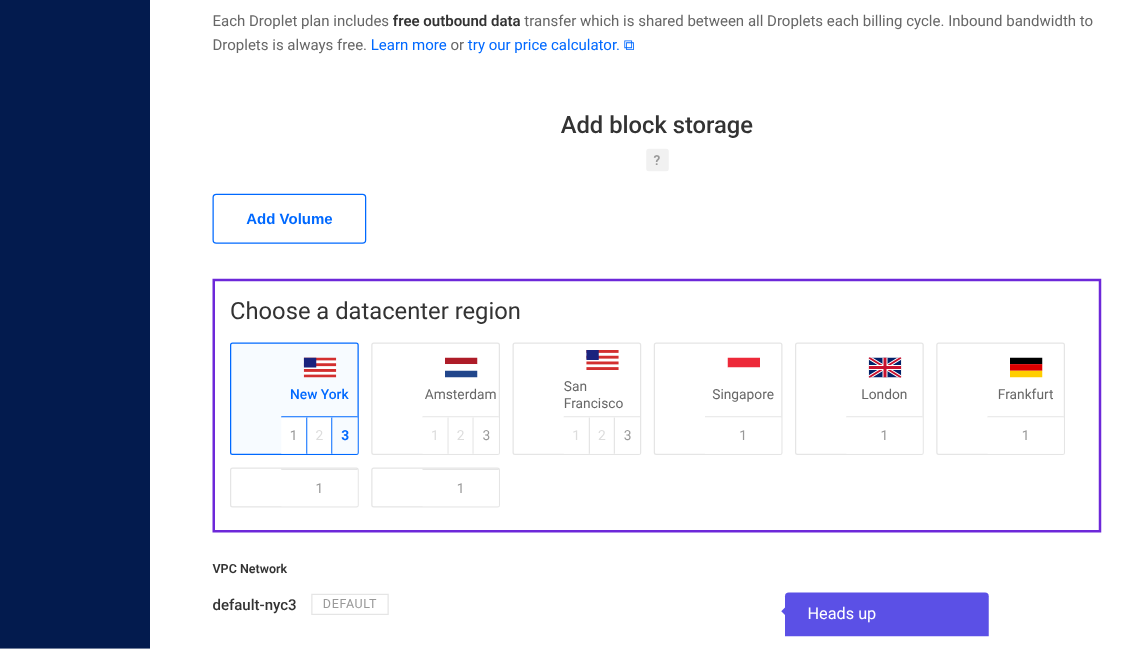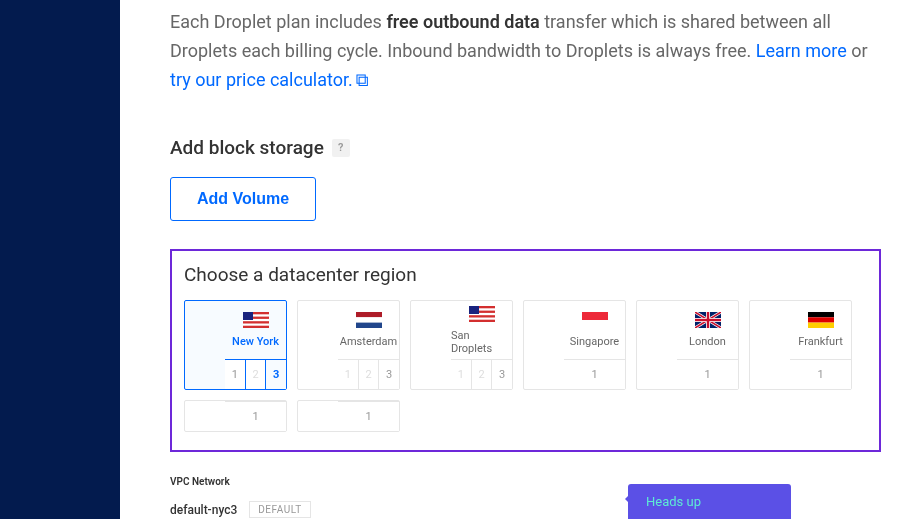--- a/index.html
+++ b/index.html
@@ -1,26 +1,26 @@
 <!DOCTYPE html>
 <html><head>
 <meta charset="utf-8">
 <style>
 *{box-sizing:border-box;margin:0;padding:0;}
 body{font-family:-apple-system,BlinkMacSystemFont,"Segoe UI",Roboto,sans-serif;font-size:13px;color:#333;display:flex;width:911px;height:519px;overflow:hidden;background:#fff;}
 .sidebar{width:120px;flex-shrink:0;background:#031b4e;height:519px;}
 .main{flex:1;padding:0 30px 0 50px;position:relative;overflow:hidden;}
-.info-text{color:#676767;font-size:18px;line-height:1.6;margin-top:8px;}
+.info-text{color:#676767;font-size:12px;line-height:1.6;margin-top:8px;}
 .info-text strong{color:#333;font-weight:600;}
 .info-text a{color:#0069ff;text-decoration:none;}
 .ext-icon{display:inline-block;margin-left:3px;color:#0069ff;}
 .section{margin-top:42px;}
-.section-heading{font-size:19px;font-weight:500;color:#333;display:flex;align-items:center;gap:8px;}
+.section-heading{font-size:19px;font-weight:500;color:#333;display:flex;align-items:center;gap:8px;flex-direction:column;}
 .help-badge{display:inline-flex;align-items:center;justify-content:center;width:18px;height:18px;background:#f1f1f1;color:#999;font-size:11px;font-weight:600;border-radius:2px;}
-.add-volume-btn{margin-top:18px;border:1px solid #0069ff;background:#fff;color:#0069ff;font-weight:600;font-size:16px;padding:12px 26px;border-radius:3px;cursor:pointer;}
+.add-volume-btn{margin-top:18px;border:1px solid #0069ff;background:#fff;color:#0069ff;font-weight:600;font-size:12px;padding:12px 26px;border-radius:3px;cursor:pointer;}
 .region-box{border:2px solid #6d28d9;margin-top:28px;padding:12px 12px 18px 12px;}
 .region-heading{font-size:19px;font-weight:400;color:#333;margin-bottom:14px;}
 .region-grid{display:flex;flex-wrap:wrap;gap:10px;}
 .region-card{width:103px;border:1px solid #e5e5e5;border-radius:2px;padding-left:40px;}
 .region-card.selected{border-color:#0069ff;background:#f7fbff;}
 .region-top{display:flex;flex-direction:column;align-items:center;justify-content:center;height:58px;gap:7px;}
 .region-name{font-size:11px;color:#676767;}
 .region-card.selected .region-name{color:#0069ff;font-weight:500;}
 .region-nums{display:flex;border-top:1px solid #e5e5e5;}
 .region-card.selected .region-nums{border-top-color:#0069ff;}
@@ -28,21 +28,21 @@
 .region-num:last-child{border-right:none;}
 .region-num.dim{color:#ddd;}
 .region-card.selected .region-num{border-right-color:#0069ff;}
 .region-card.selected .region-num.active{color:#0069ff;font-weight:700;background:#f7fbff;}
 .flag{width:26px;height:16px;display:block;}
 .vpc-section{margin-top:24px;}
 .vpc-heading{font-size:10px;font-weight:600;color:#333;}
 .vpc-row{margin-top:14px;display:flex;align-items:center;gap:12px;}
 .vpc-name{font-size:12px;color:#333;font-weight:500;}
 .default-badge{font-size:10px;color:#999;border:1px solid #e5e5e5;padding:2px 8px;letter-spacing:0.5px;}
-.headsup{position:absolute;bottom:0;right:120px;background:#5b50e6;color:#5eead4;font-size:13px;padding:10px 90px 10px 18px;border-radius:3px 3px 0 0;}
+.headsup{position:absolute;bottom:10px;right:120px;background:#5b50e6;color:#ffffff;font-size:13px;padding:10px 90px 10px 18px;border-radius:3px 3px 0 0;}
 .headsup::before{content:"";position:absolute;left:-8px;top:10px;border:5px solid transparent;border-right-color:#5b50e6;}
 </style>
 </head>
 <body>
 
 <div class="sidebar"></div>
 
 <div class="main">
 
   <p class="info-text">
@@ -102,21 +102,21 @@
             <span>
               <svg class="flag" viewBox="0 0 26 16">
                 <rect width="26" height="16" fill="#fff"></rect>
                 <rect y="0" width="26" height="2.3" fill="#d32f2f"></rect>
                 <rect y="4.6" width="26" height="2.3" fill="#d32f2f"></rect>
                 <rect y="9.2" width="26" height="2.3" fill="#d32f2f"></rect>
                 <rect y="13.7" width="26" height="2.3" fill="#d32f2f"></rect>
                 <rect width="10" height="8" fill="#1a237e"></rect>
               </svg>
             </span>
-            <span class="region-name">San Droplets</span>
+            <span class="region-name">San Francisco</span>
           </div>
           <div class="region-nums">
             <div class="region-num dim">1</div>
             <div class="region-num dim">2</div>
             <div class="region-num">3</div>
           </div>
         </div>
         <div class="region-card">
           <div class="region-top">
             <span>

